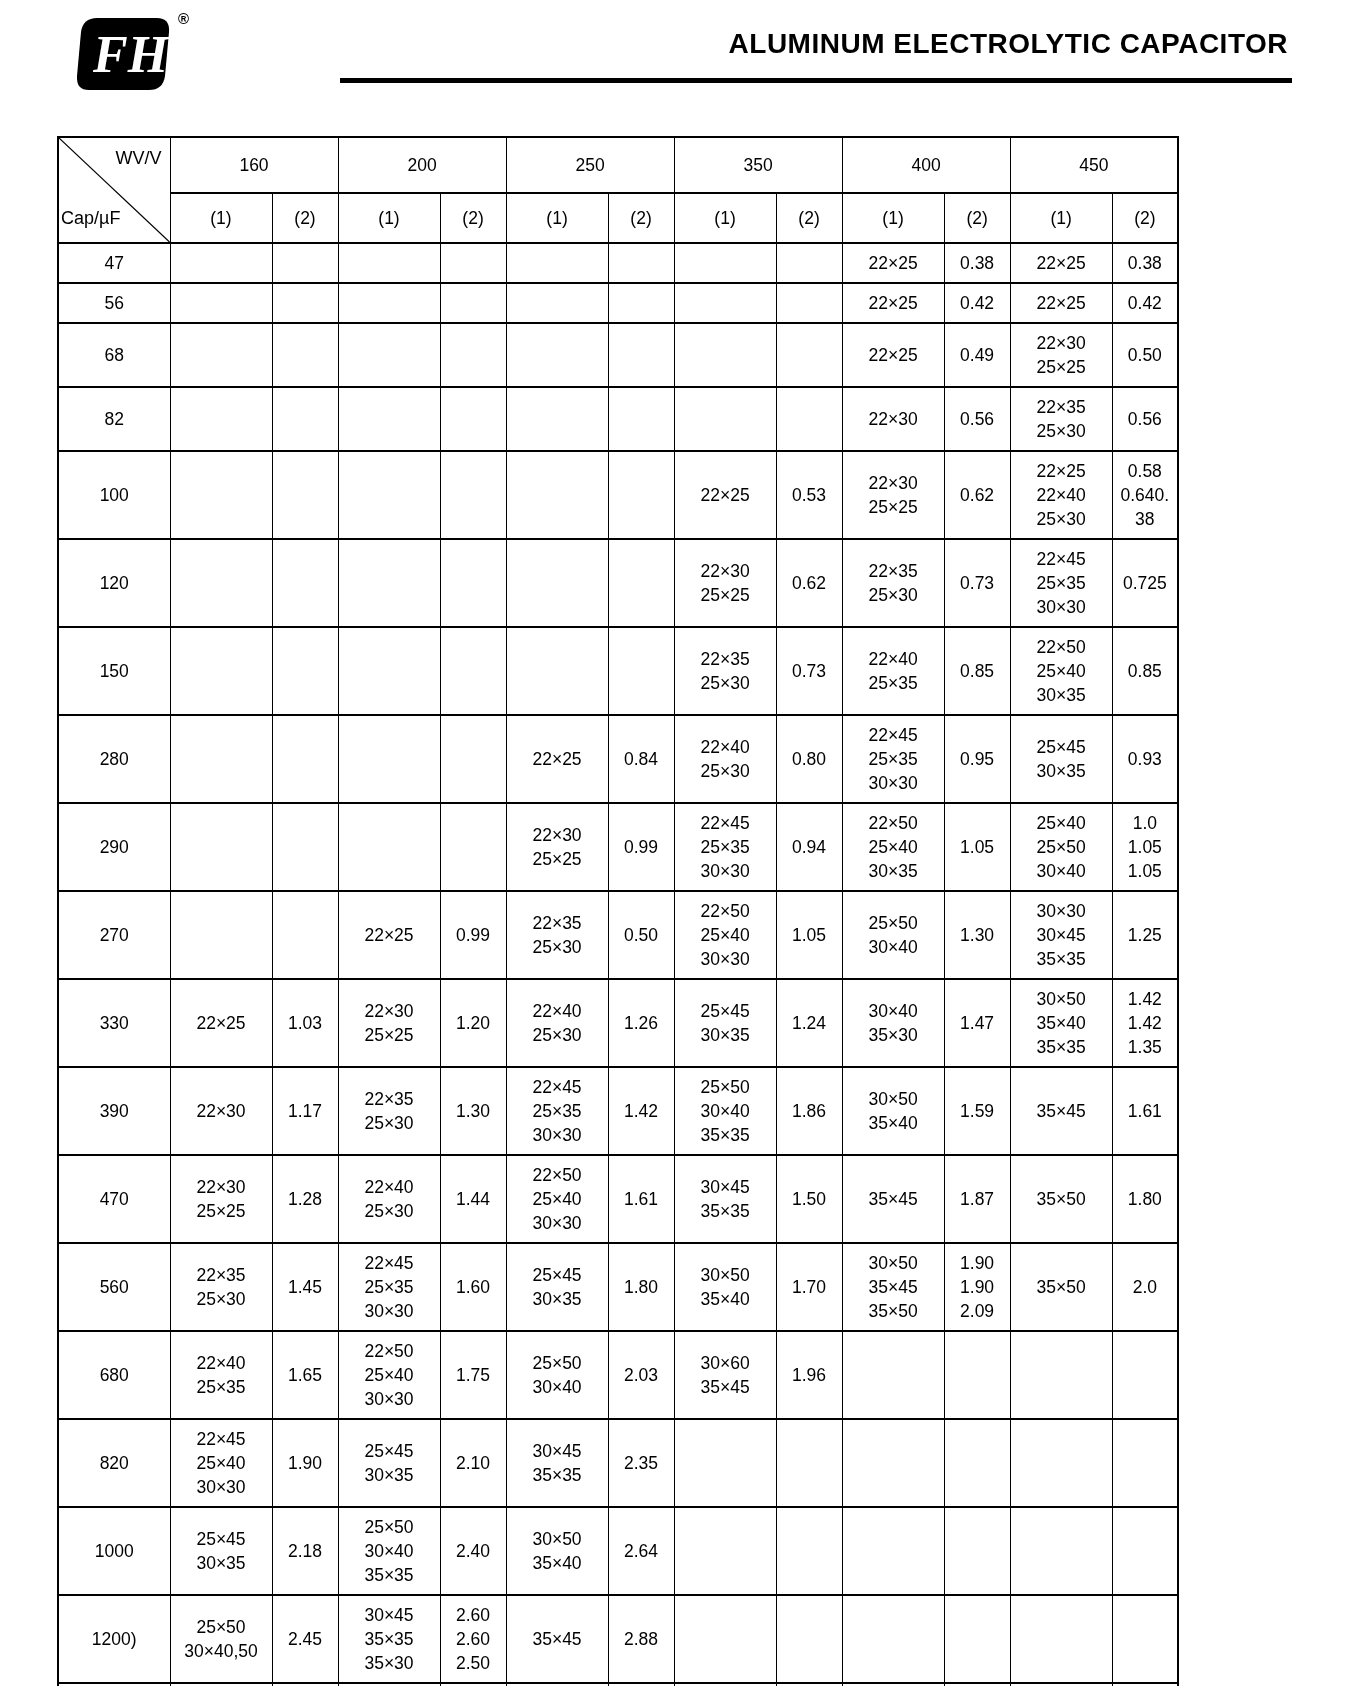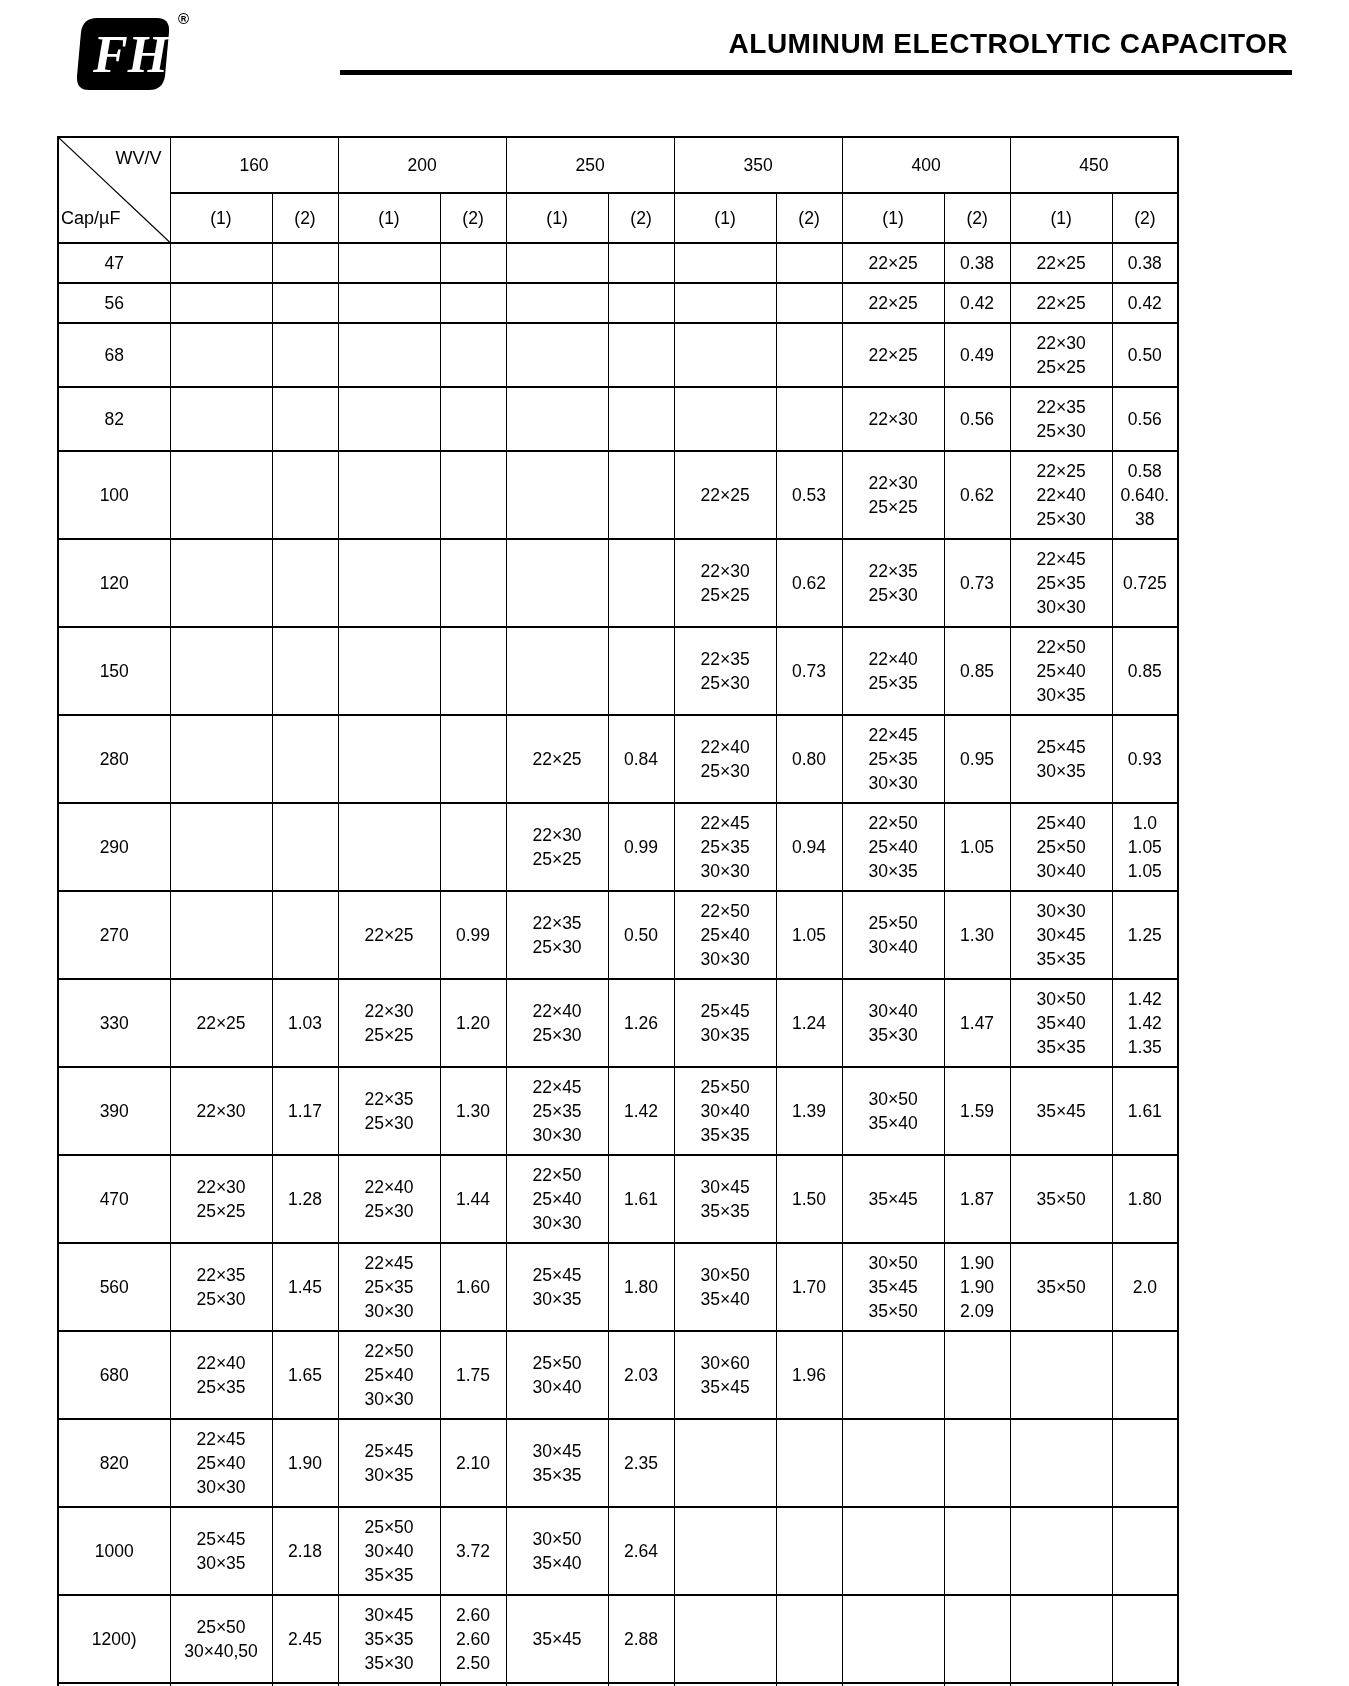--- a/index.html
+++ b/index.html
@@ -21,21 +21,21 @@
   .logo { display: flex; align-items: flex-start; width: 265px; flex: none; }
   .logo-mark { position: relative; width: 118px; height: 80px; flex: none; }
   .logo-mark svg { display: block; }
   .reg-mark { position: absolute; top: -4px; right: 4px; font-size: 15px; font-weight: bold; }
   .logo-text { margin-left: 10px; padding-top: 12px; line-height: 1; }
   .logo-cn { font-size: 36px; font-weight: bold; letter-spacing: 2px; white-space: nowrap; }
   .logo-en { font-size: 29px; font-weight: bold; letter-spacing: 3px; margin-top: 3px; }
   .title-wrap {
     flex: 1; align-self: flex-start;
     border-bottom: 5px solid #000;
-    padding: 14px 4px 10px 0;
+    padding: 14px 4px 18px 0;
     text-align: right;
   }
   .page-title { font-size: 28px; font-weight: bold; letter-spacing: 0.5px; white-space: nowrap; }
 
   
   table.cap-table {
     border-collapse: collapse;
     margin: 26px 0 0 57px;
     width: 1120px;
     table-layout: fixed;
@@ -349,21 +349,21 @@
           <td>22×35
 25×30</td>
           <td>1.30</td>
           <td>22×45
 25×35
 30×30</td>
           <td>1.42</td>
           <td>25×50
 30×40
 35×35</td>
-          <td>1.39</td>
+          <td>1.86</td>
           <td>30×50
 35×40</td>
           <td>1.59</td>
           <td>35×45</td>
           <td>1.61</td>
         </tr>
         <tr>
           <td>470</td>
           <td>22×30
 25×25</td>
@@ -447,21 +447,21 @@
           <td></td>
         </tr>
         <tr>
           <td>1000</td>
           <td>25×45
 30×35</td>
           <td>2.18</td>
           <td>25×50
 30×40
 35×35</td>
-          <td>3.72</td>
+          <td>2.40</td>
           <td>30×50
 35×40</td>
           <td>2.64</td>
           <td></td>
           <td></td>
           <td></td>
           <td></td>
           <td></td>
           <td></td>
         </tr>

